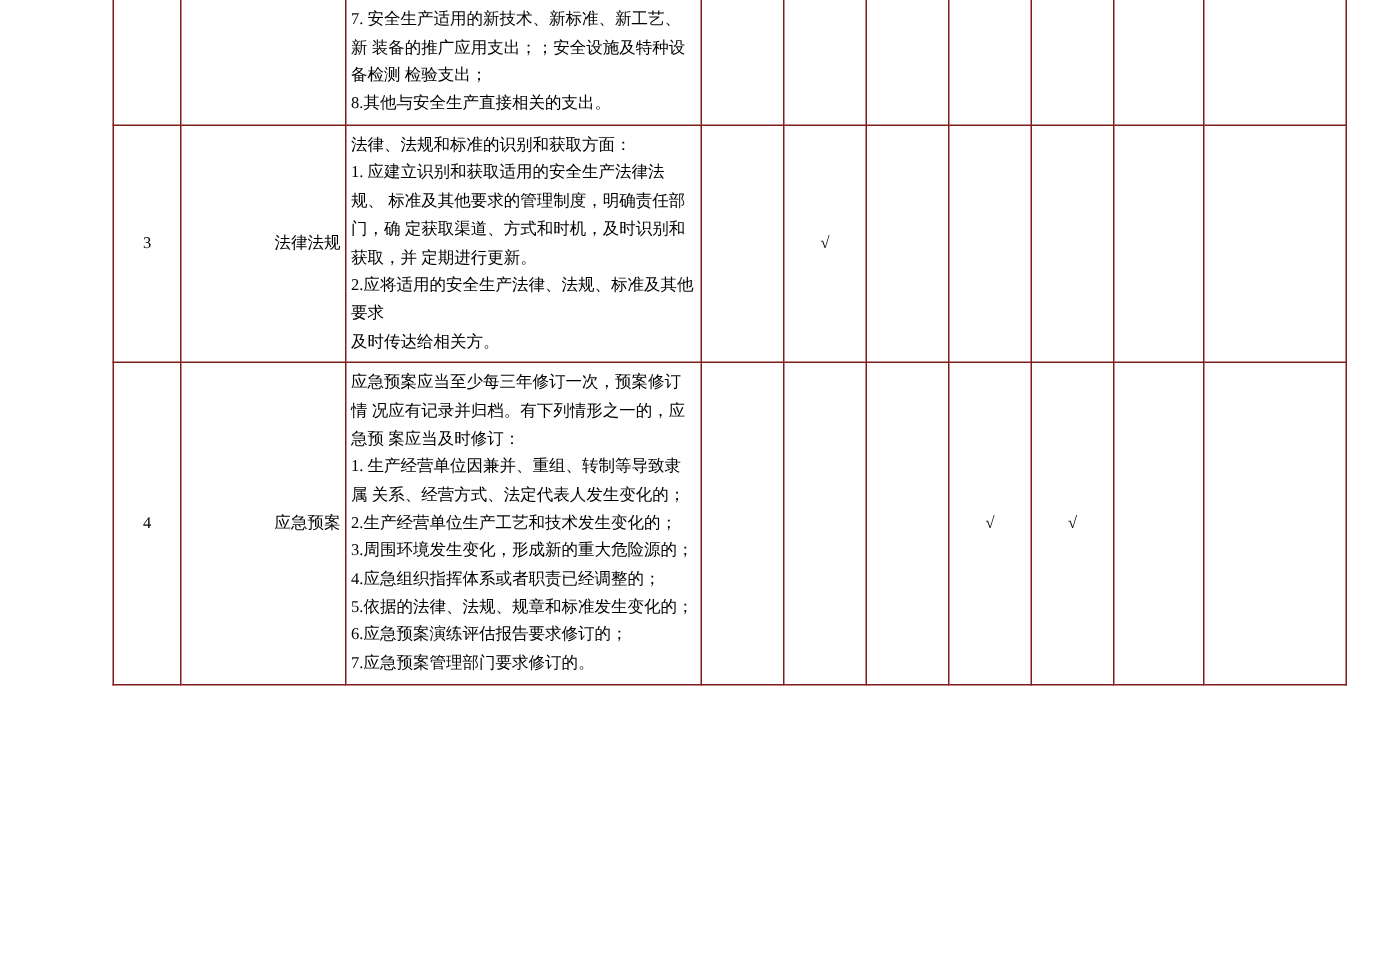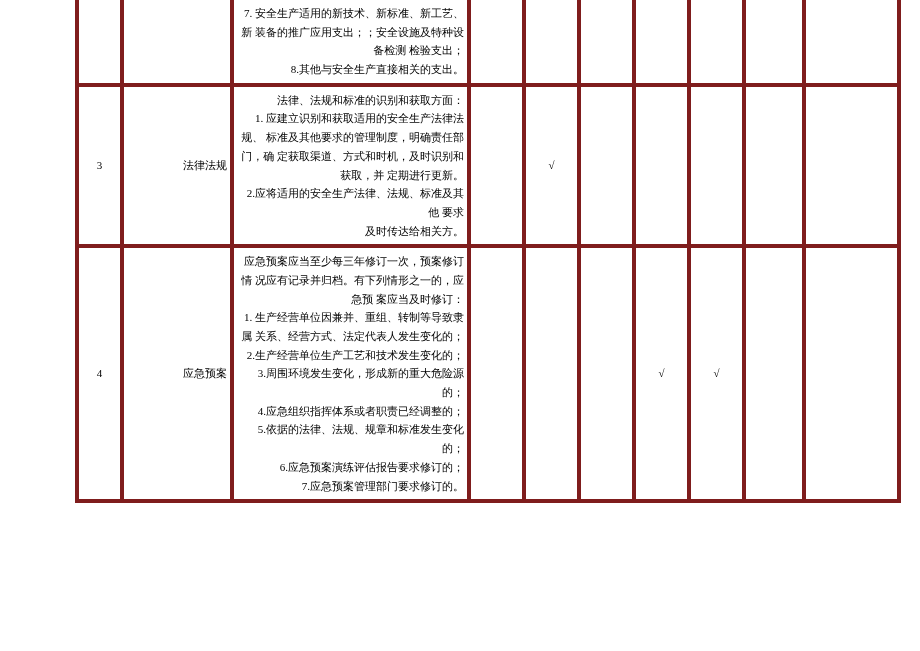--- a/index.html
+++ b/index.html
@@ -18,36 +18,36 @@
       width: 920px;
       height: 651px;
       padding: 0 75px 60px 75px;
     }
     table {
       border-collapse: collapse;
       width: 100%;
       table-layout: fixed;
     }
     td {
-      border: 4px solid #7f1d1d;
+      border: 1px solid #7f1d1d;
       vertical-align: middle;
       padding: 4px 3px;
       line-height: 1.7;
     }
     .col-num {
       width: 45px;
       text-align: center;
     }
     .col-name {
       width: 110px;
       text-align: right;
     }
     .col-content {
       width: 237px;
-      text-align: right;
+      text-align: left;
     }
     .col-check {
       width: 55px;
       text-align: center;
     }
     .col-check-wide {
       width: 60px;
       text-align: center;
     }
     .col-remark {

